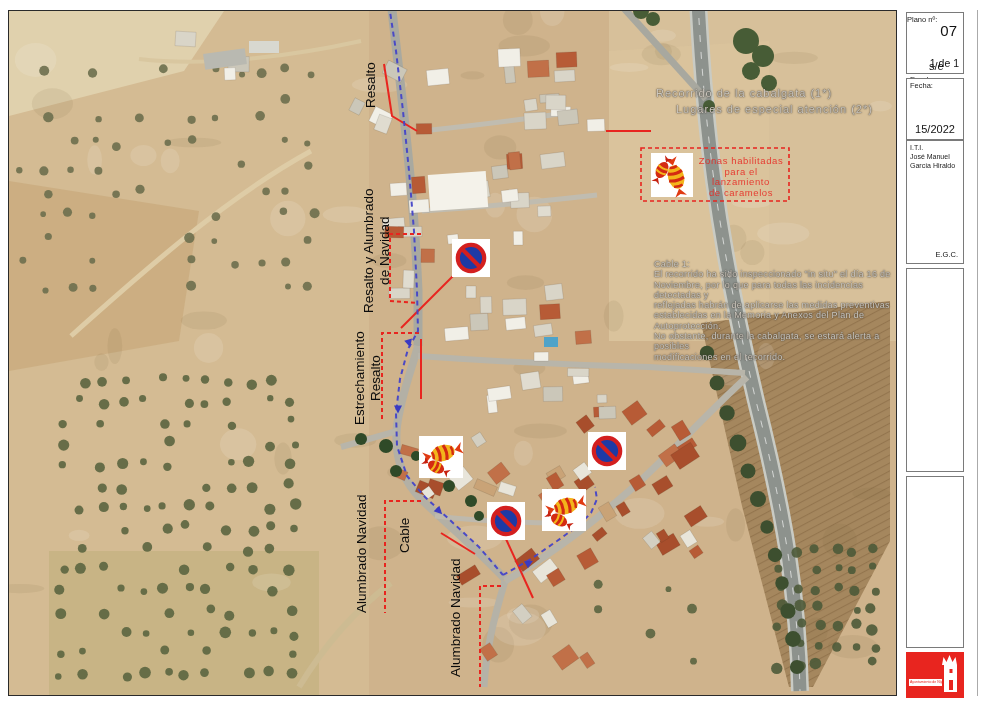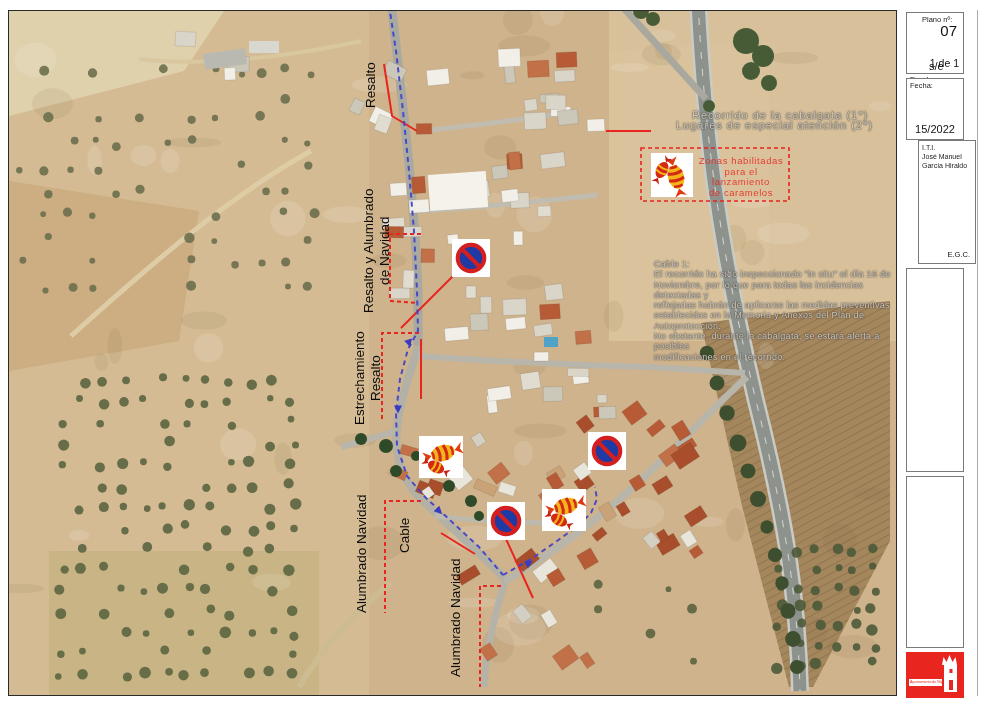--- a/index.html
+++ b/index.html
@@ -541,44 +541,44 @@
       <use href="#candyicon" transform="translate(663,164) rotate(90)"></use>
     </svg>
 
     <div class="vlabel" style="left:354px;top:97px;">Resalto</div>
     <div class="vlabel multi" style="left:352px;top:302px;">Resalto y Alumbrado<br>de Navidad</div>
     <div class="vlabel multi" style="left:343px;top:414px;">Estrechamiento<br>Resalto</div>
     <div class="vlabel" style="left:345px;top:602px;">Alumbrado Navidad</div>
     <div class="vlabel" style="left:388px;top:542px;">Cable</div>
     <div class="vlabel" style="left:439px;top:666px;">Alumbrado Navidad</div>
 
-    <div class="glabel" style="left:647px;top:98px;margin-left:36px;">Recorrido de la cabalgata (1*)</div>
-    <div class="glabel" style="left:637px;top:108px;padding-left:30px;">Lugares de especial atención (2*)</div>
+    <div class="glabel" style="left:647px;top:76px;">Recorrido de la cabalgata (1*)</div>
+    <div class="glabel" style="left:637px;top:92px;padding-left:30px;">Lugares de especial atención (2*)</div>
     <div class="redzone" style="left:688px;top:145px;width:88px;">Zonas habilitadas<br>para el lanzamiento<br>de caramelos</div>
 
     <div class="note" style="left:645px;top:248px;width:245px;">
       <div>Cable 1:</div>
       <div id="note-lines">El recorrido ha sido inspeccionado "in situ" el día 16 de<br>Noviembre, por lo que para todas las incidencias detectadas y<br>reflejadas habrán de aplicarse las medidas preventivas<br>establecidas en la Memoria y Anexos del Plan de Autoprotección.<br>No obstante, durante la cabalgata, se estará alerta a posibles<br>modificaciones en el recorrido.</div>
     </div>
   </div>
 
   <div class="tb-box" style="top:12px;height:62px;">
-    <div class="tb-small" style="left:15px;top:2px;">Plano nº:</div>
+    <div class="tb-small" style="left:0;top:2px;">Plano nº:</div>
     <div class="abs" style="right:6px;top:9px;font-size:15px;">07</div>
     <div class="abs" style="right:4px;top:44px;font-size:10.5px;">1 de 1</div>
     <div class="tb-small" style="left:3px;top:40px;margin-top:22px;">Escala:</div>
     <div class="abs" style="left:22px;top:47px;font-size:11px;">s/e</div>
   </div>
 
   <div class="tb-box" style="top:78px;height:62px;padding-left:33px;">
     <div class="tb-small" style="left:3px;top:2px;">Fecha:</div>
     <div class="abs" style="left:0;right:0;bottom:4px;font-size:11px;text-align:center;">15/2022</div>
   </div>
 
-  <div class="tb-box" style="top:140px;height:124px;margin-left:12px;">
+  <div class="tb-box" style="top:140px;height:124px;">
     <div class="tb-small" style="left:3px;top:3px;font-size:7px;">I.T.I.</div>
     <div class="tb-small" style="left:3px;top:12px;font-size:7px;">José Manuel</div>
     <div class="tb-small" style="left:3px;top:21px;font-size:7px;">García Hiraldo</div>
     <div class="abs" style="right:5px;bottom:4px;font-size:7.5px;">E.G.C.</div>
   </div>
 
   <div class="tb-box" style="top:268px;height:204px;">
     
     
   </div>

